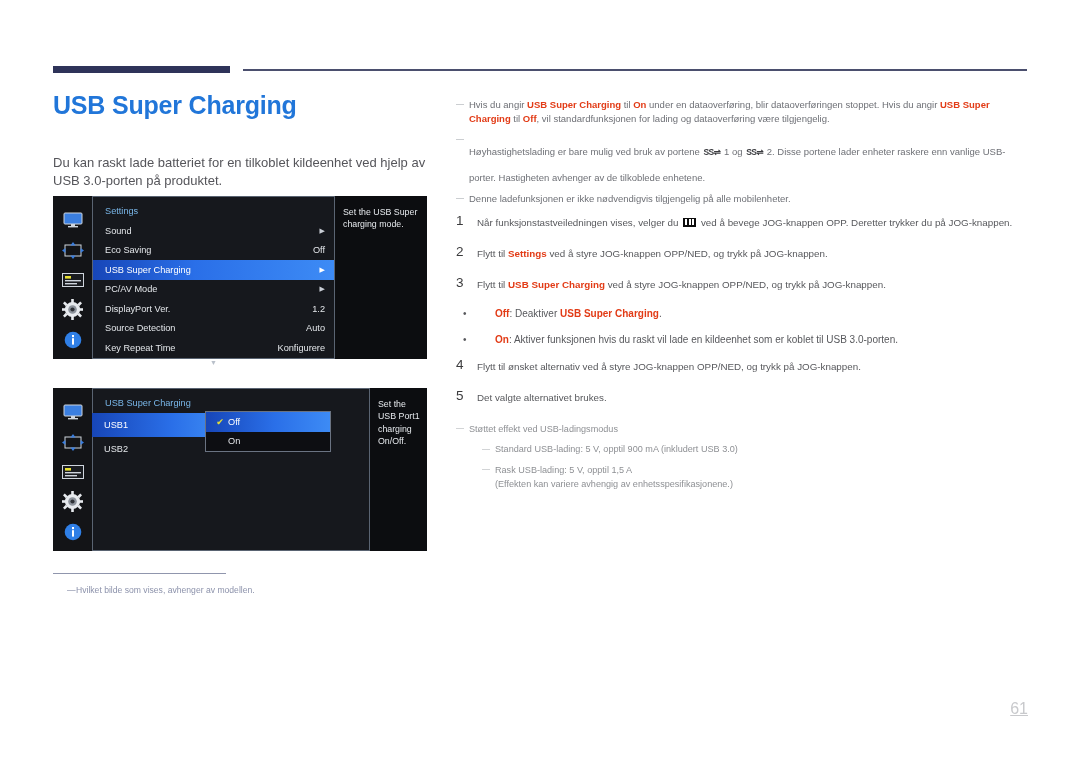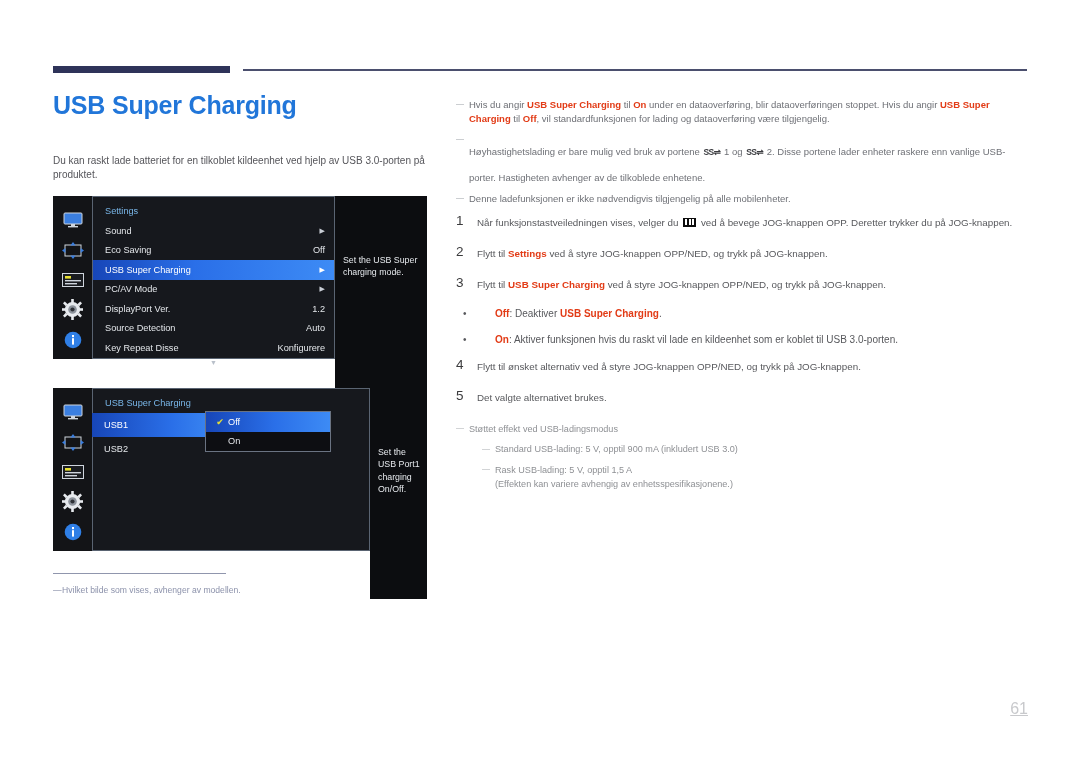--- a/index.html
+++ b/index.html
@@ -43,21 +43,21 @@
   }
   .page-title {
     font-size: 25px;
     font-weight: bold;
     color: #2176d9;
     letter-spacing: -0.2px;
     margin: 0 0 34px 0;
     line-height: 1.1;
   }
   .intro-text {
-    font-size: 10px;
+    font-size: 13px;
     line-height: 1.45;
     color: #55555a;
     width: 378px;
     margin: 0;
   }
 
   
   .osd {
     position: absolute;
     width: 374px;
@@ -137,21 +137,20 @@
   .osd-desc {
     position: absolute;
     top: 0;
     width: 92px; height: 163px;
     background: #0c0d10;
     color: #e6e9ed;
     font-size: 8.8px;
     line-height: 1.4;
     padding: 10px 6px 0 8px;
     box-sizing: border-box;
-    margin-top: 48px;
   }
   .osd-1 .osd-desc { left: 282px; }
   .osd-2 .osd-desc { left: 317px; width: 57px; }
 
   
   .osd2-list {
     position: absolute;
     left: 39px; top: 25px;
     width: 114px;
   }
@@ -198,21 +197,21 @@
 
   
   .fn-rule {
     position: absolute;
     left: 53px; top: 573px;
     width: 173px; height: 1px;
     background: #9096ad;
   }
   .fn-left {
     position: absolute;
-    left: 53px; top: 584px;
+    left: 67px; top: 584px;
     width: 370px;
     font-size: 8.6px;
     color: #8c92ab;
     line-height: 1.4;
   }
   .fn-dash {
     display: inline-block;
     width: 9px;
     color: #8c92ab;
   }
@@ -433,21 +432,21 @@
     </div>
     <div class="osd-row">
       <span class="lbl">DisplayPort Ver.</span>
       <span class="val">1.2</span>
     </div>
     <div class="osd-row">
       <span class="lbl">Source Detection</span>
       <span class="val">Auto</span>
     </div>
     <div class="osd-row">
-      <span class="lbl">Key Repeat Disse</span>
+      <span class="lbl">Key Repeat Time</span>
       <span class="val">Konfigurere</span>
     </div>
     <div class="osd-down">▼</div>
   </div>
 
   <div class="osd-desc">Set the USB Super charging mode.</div>
 </div>
 
 <div class="osd osd-2">
   <div class="osd-rail">

